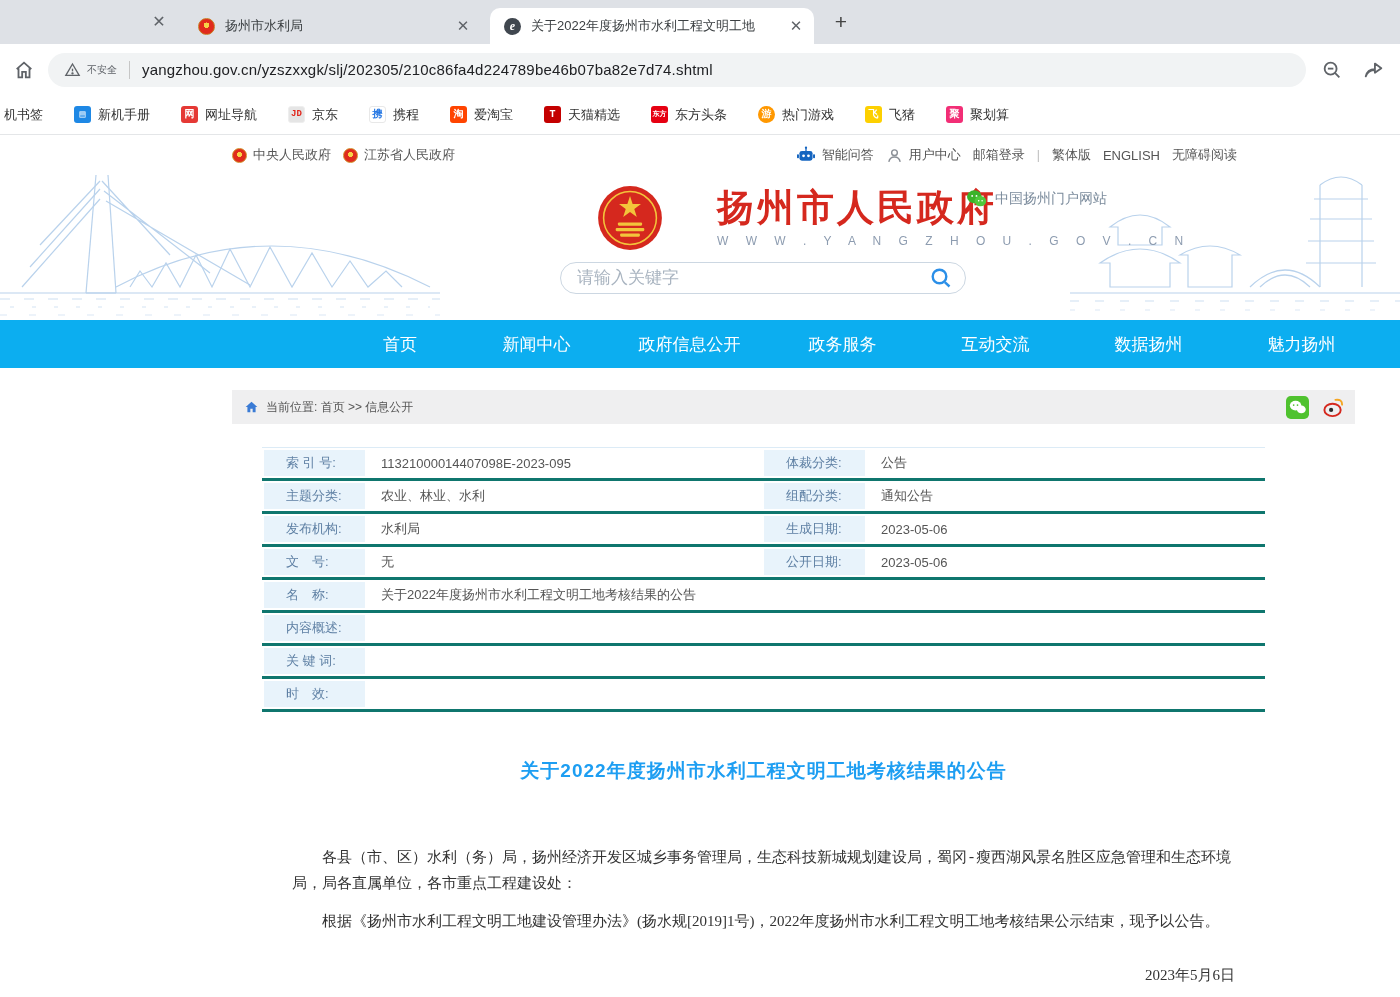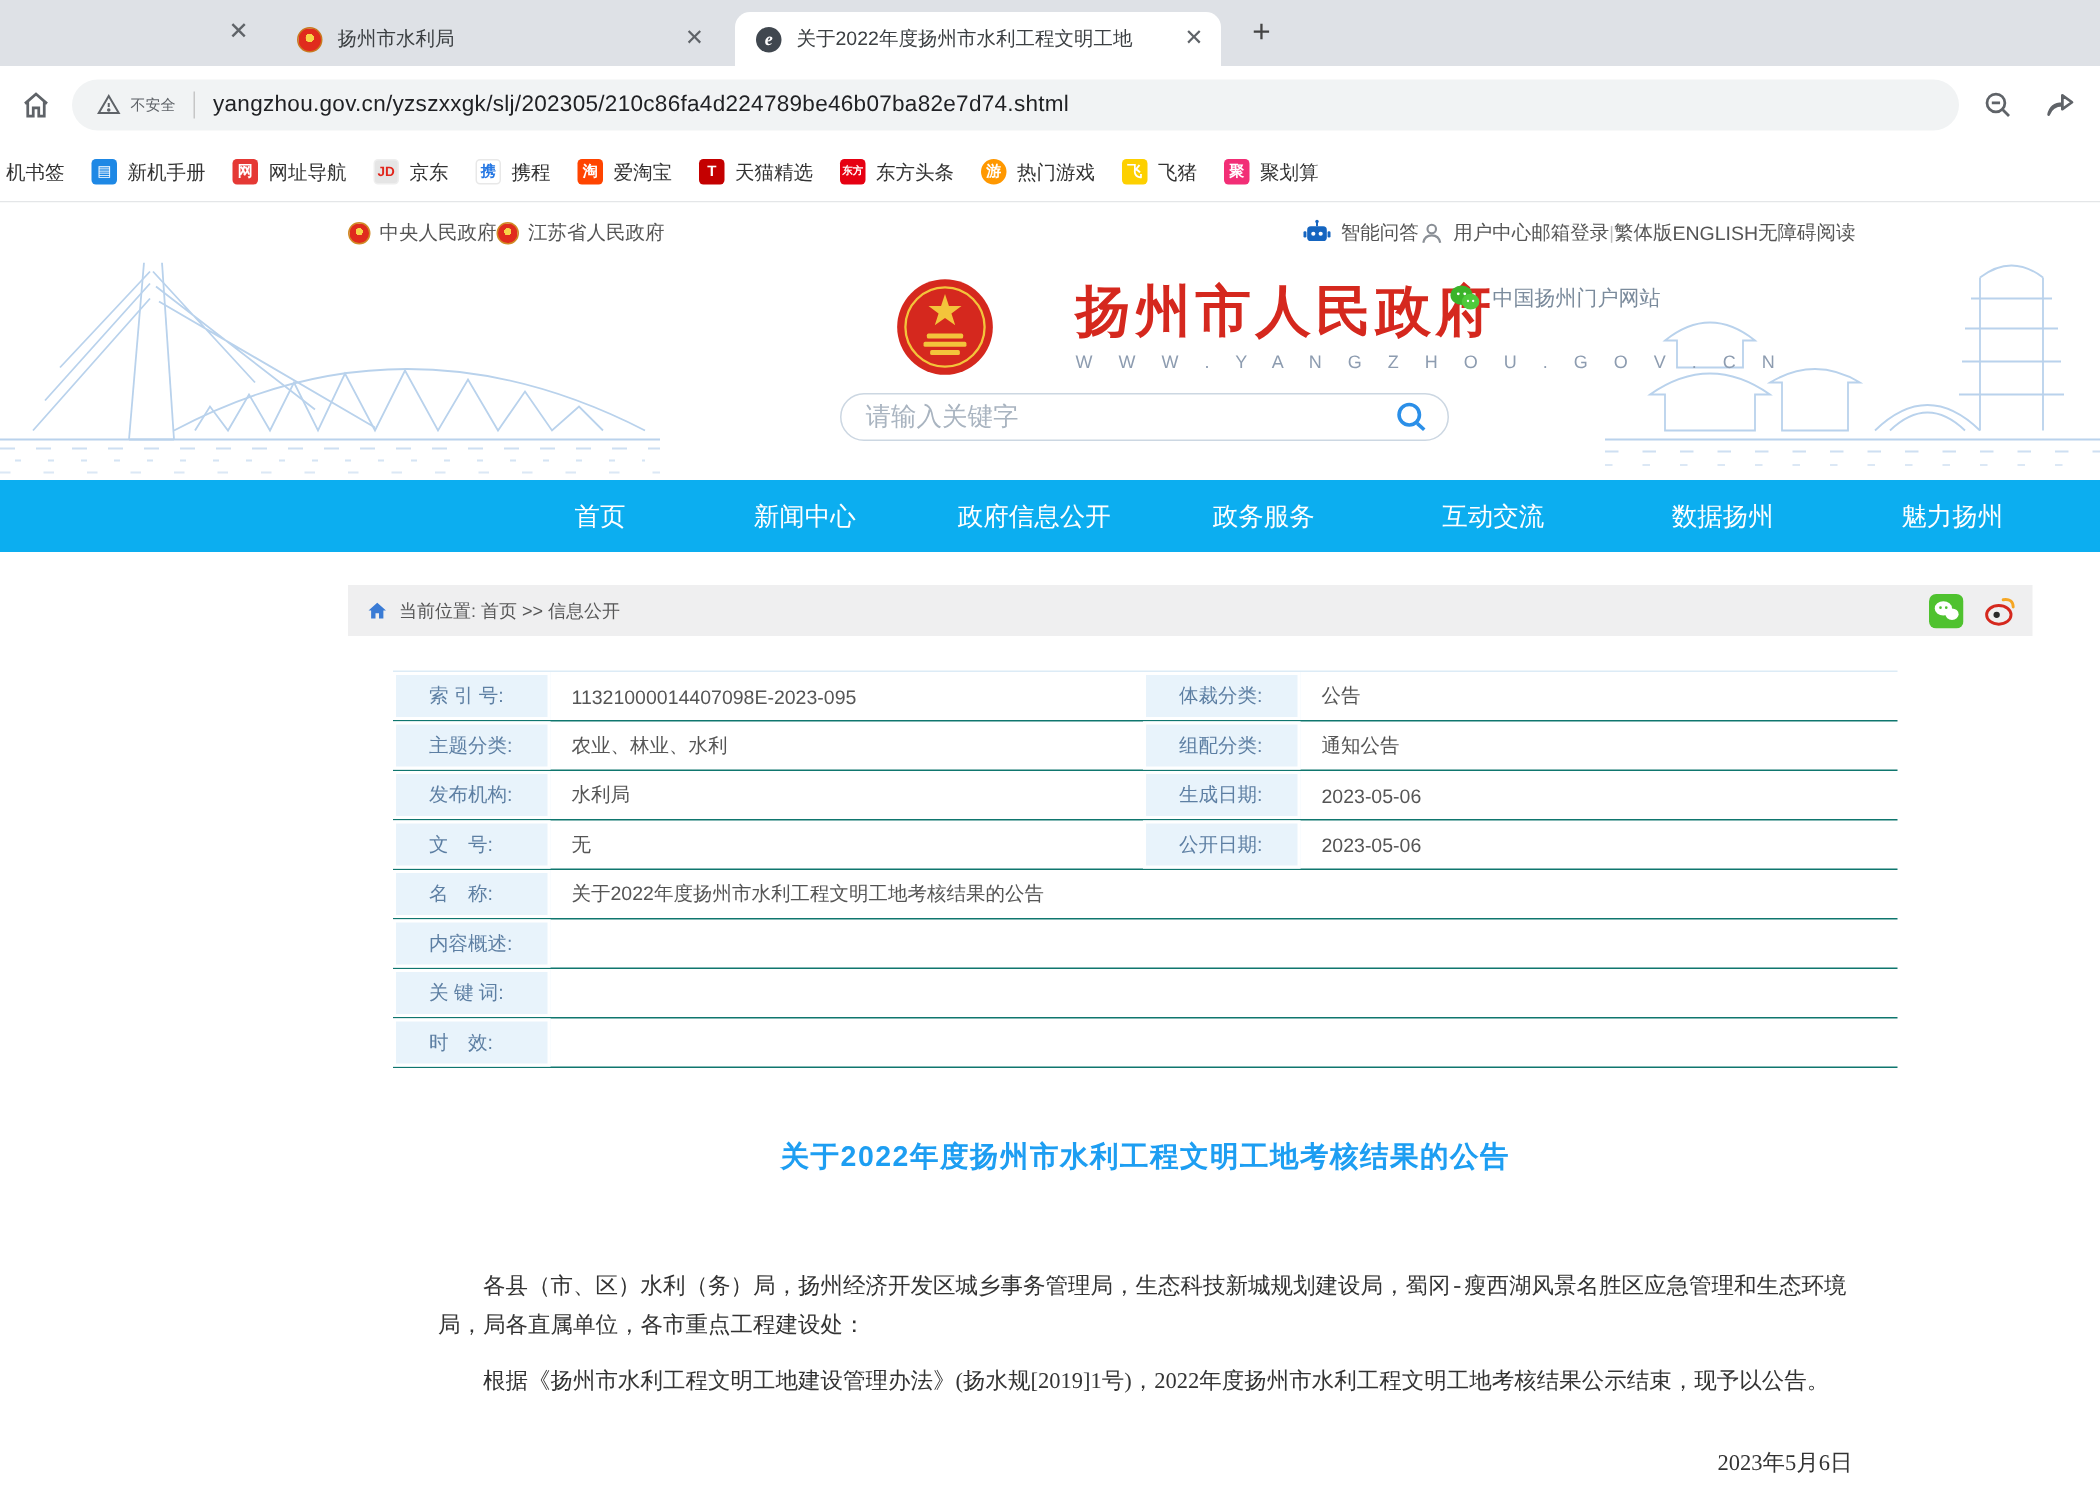--- a/index.html
+++ b/index.html
@@ -33,40 +33,40 @@
   .tool-icon { width:24px; height:24px; flex:0 0 auto; display:flex; align-items:center; justify-content:center; }
   .omnibox { flex:1; height:34px; margin:0 14px 0 12px; background:#f1f3f4; border-radius:17px;
     display:flex; align-items:center; padding:0 16px; }
   .sec-chip { display:flex; align-items:center; color:#5f6368; font-size:10px; }
   .sec-chip svg { margin-right:6px; }
   .omni-divider { width:1px; height:18px; background:#c6c6c6; margin:0 12px; }
   .url-text { font-size:15px; color:#202124; letter-spacing:.2px; }
   .toolbar-right { display:flex; align-items:center; gap:18px; padding-right:2px; }
 
   .bookmarks { height:40px; background:#fff; border-bottom:1px solid #e4e6e8;
-    display:flex; align-items:center; padding:0 4px; overflow:hidden; }
+    display:flex; align-items:center; gap:13px; padding:0 4px; overflow:hidden;font-family:Liberation Mono, monospace; }
   .bm { display:flex; align-items:center; gap:7px; cursor:pointer; padding:0 9px; flex:0 0 auto;}
   .bm-label { font-size:13px; color:#333; white-space:nowrap; }
   .bm-ico { width:17px; height:17px; border-radius:3px; color:#fff; font-size:10px; font-weight:bold;
     display:flex; align-items:center; justify-content:center; line-height:1; flex:0 0 auto; }
   .bm2 .bm-ico { background:#1e88e5; }
   .bm3 .bm-ico { background:#e53935; }
   .bm4 .bm-ico { background:#e5e5e5; border:1px solid #eee; color:#e1251b; font-size:9px; }
   .bm5 .bm-ico { background:#fff; border:1px solid #e8e8e8; color:#2577e3; }
   .bm6 .bm-ico { background:#ff4400; }
   .bm7 .bm-ico { background:#c40000; }
   .bm8 .bm-ico { background:#e60012; font-size:7px; }
   .bm9 .bm-ico { background:#ff9800; border-radius:50%; }
   .bm10 .bm-ico { background:#fdd000; }
   .bm11 .bm-ico { background:#f22e76; }
 
   
   .utilbar { height:40px; display:flex; align-items:center; justify-content:space-between;
     padding:0 163px 0 232px; background:#fff; }
-  .util-left, .util-right { display:flex; align-items:center; gap:0; }
+  .util-left, .util-right { display:flex; align-items:center; gap:12px; }
   .util-link { display:flex; align-items:center; gap:6px; font-size:13px; color:#555; cursor:pointer; }
   .util-sep { color:#bbb; font-size:12px; }
   .mini-emblem { width:15px; height:15px; border-radius:50%;
     background:radial-gradient(circle at 50% 42%, #f7d347 0 24%, #e02b1d 25% 100%); border:1px solid #d08a25; }
 
   
   .banner { position:relative; height:145px; background:#fff; }
   .banner svg.art { position:absolute; top:0; pointer-events:none; }
   .masthead { position:absolute; left:597px; top:10px; display:flex; align-items:center;gap:40px; }
   .emblem-big { width:66px; height:66px; margin-right:14px; }
@@ -85,21 +85,21 @@
   .nav-item { color:#fff; font-size:17px; width:153px; text-align:center; cursor:pointer; white-space:nowrap; }
   .nav-item:first-child { width:120px; }
 
   
   .breadcrumb { width:1123px; margin:22px 0 0 232px; height:34px; background:#efeff0;
     display:flex; align-items:center; padding:0 10px 0 12px; }
   .crumb-text { font-size:12px; color:#555; margin-left:7px; flex:1; }
   .share-ico { width:23px; height:23px; margin-left:13px; cursor:pointer; }
 
   .doc-table { width:1003px; margin:23px 0 0 262px; border-top:1px solid #dcebf6; font-size:13px; }
-  .dt-row { display:flex; border-bottom:1px solid #0f766e; height:33px; align-items:stretch; }
+  .dt-row { display:flex; border-bottom:3px solid #0f766e; height:33px; align-items:stretch; }
   .dt-label { width:105px; background:#e8f3fb; color:#5d7fa3; display:flex; align-items:center;
     padding-left:22px; border:2px solid #fff; white-space:nowrap; flex:0 0 auto; }
   .dt-val { display:flex; align-items:center; padding-left:14px; color:#555; }
   .dt-val.v1 { width:395px; flex:0 0 auto; }
   .dt-val.grow { flex:1; }
 
   .article { width:943px; margin:0 0 0 292px; font-family:"Liberation Serif","DejaVu Serif",serif; color:#333; }
   .art-title { text-align:center; margin-top:46px; color:#1d9ef2; font-size:19px; font-weight:bold;
     font-family:"Liberation Sans",sans-serif; letter-spacing:1px; }
   .art-p { margin-top:10px; font-size:15px; line-height:26px; text-indent:2em; }

